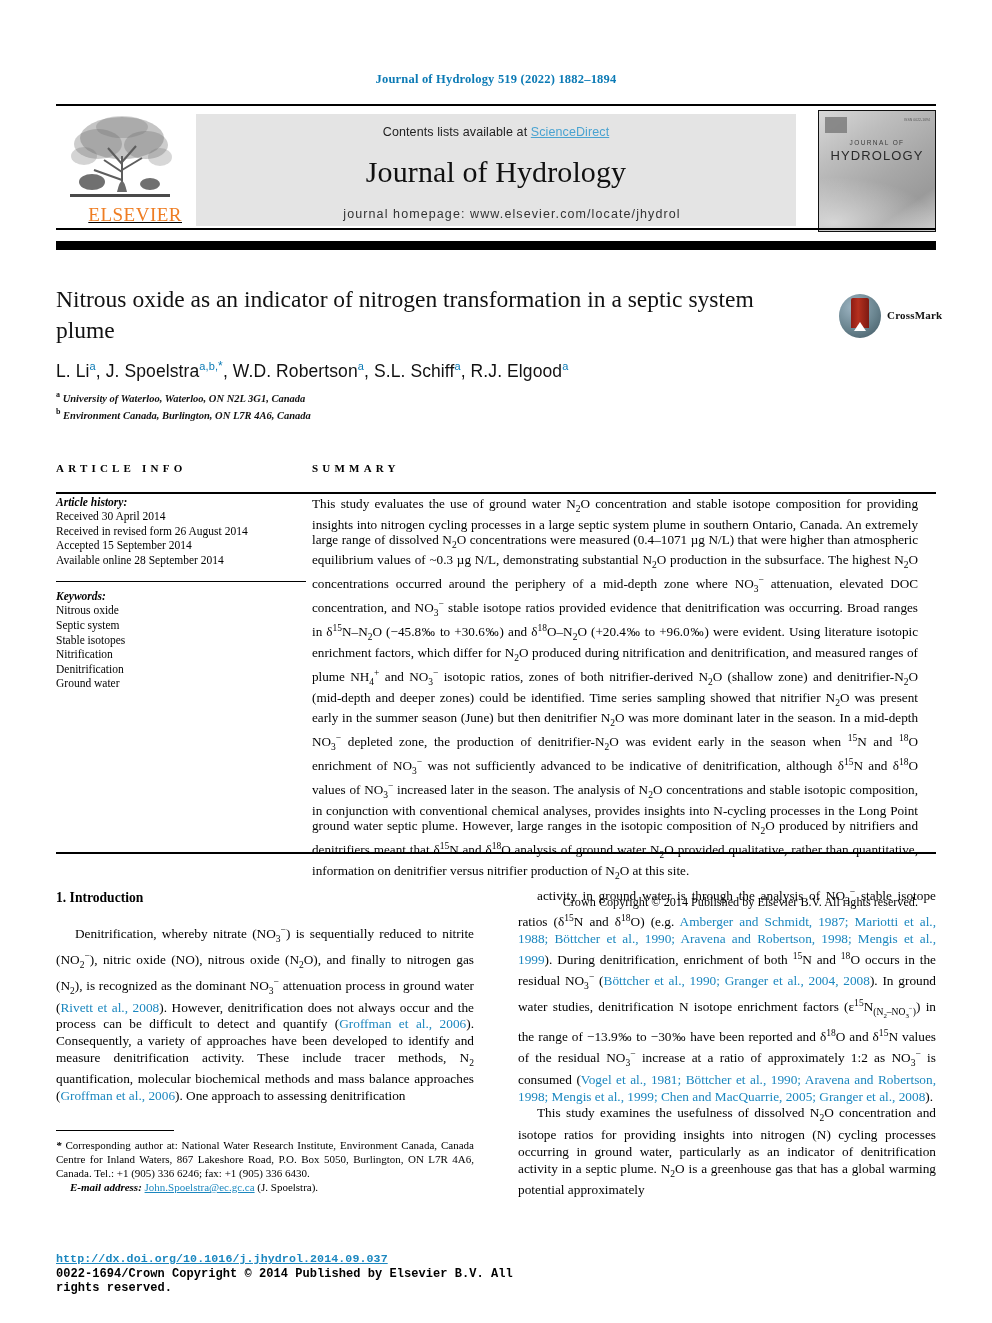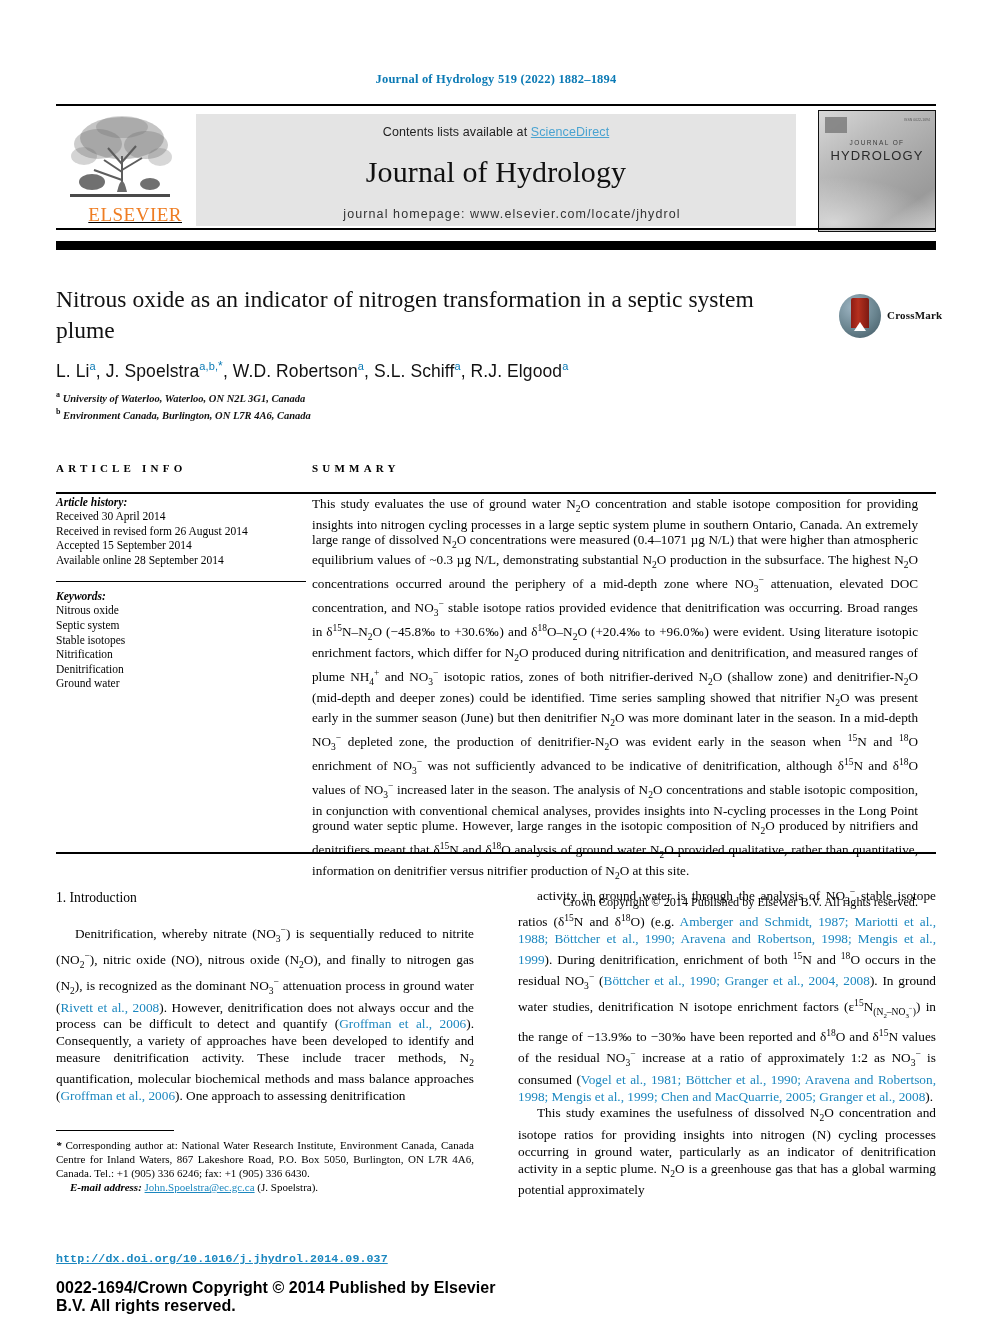--- a/index.html
+++ b/index.html
@@ -283,21 +283,21 @@
     position: absolute;
     left: 56px; top: 852px;
     width: 880px; height: 2px;
     background: #000;
   }
   .col-left  { position: absolute; left: 56px;  top: 890px; width: 418px; }
   .col-right { position: absolute; left: 518px; top: 884px; width: 418px; }
 
   .h1 {
     font-family: "Liberation Serif", serif;
-    font-weight: normal;
+    font-weight: bold;
     font-size: 13.6px;
     margin: 0 0 16px 0;
     color: #000;
   }
   p.body {
     font-family: "Liberation Serif", serif;
     font-size: 13.3px;
     line-height: 16.8px;
     text-align: justify;
     margin: 0;
@@ -343,25 +343,25 @@
     width: 460px;
   }
   .doi {
     font-family: Liberation Mono, monospace;
     font-weight: bold;
     font-size: 11.6px;
     color: #1b87bf;
     letter-spacing: .1px;
   }
   .issn {
-    font-family: Liberation Sans, sans-serif;
-    font-weight: bold;
-    font-size: 16px;
-    color: #000;
-    margin-top: 13px;
+    font-family: Liberation Mono, monospace;
+    font-weight: bold;
+    font-size: 12px;
+    color: #000;
+    margin-top: 1px;
     letter-spacing: .05px;
   }
   sub { font-size: .72em; }
   sup { font-size: .72em; }
 </style>
 </head>
 <body>
 
 <div class="page">
 

